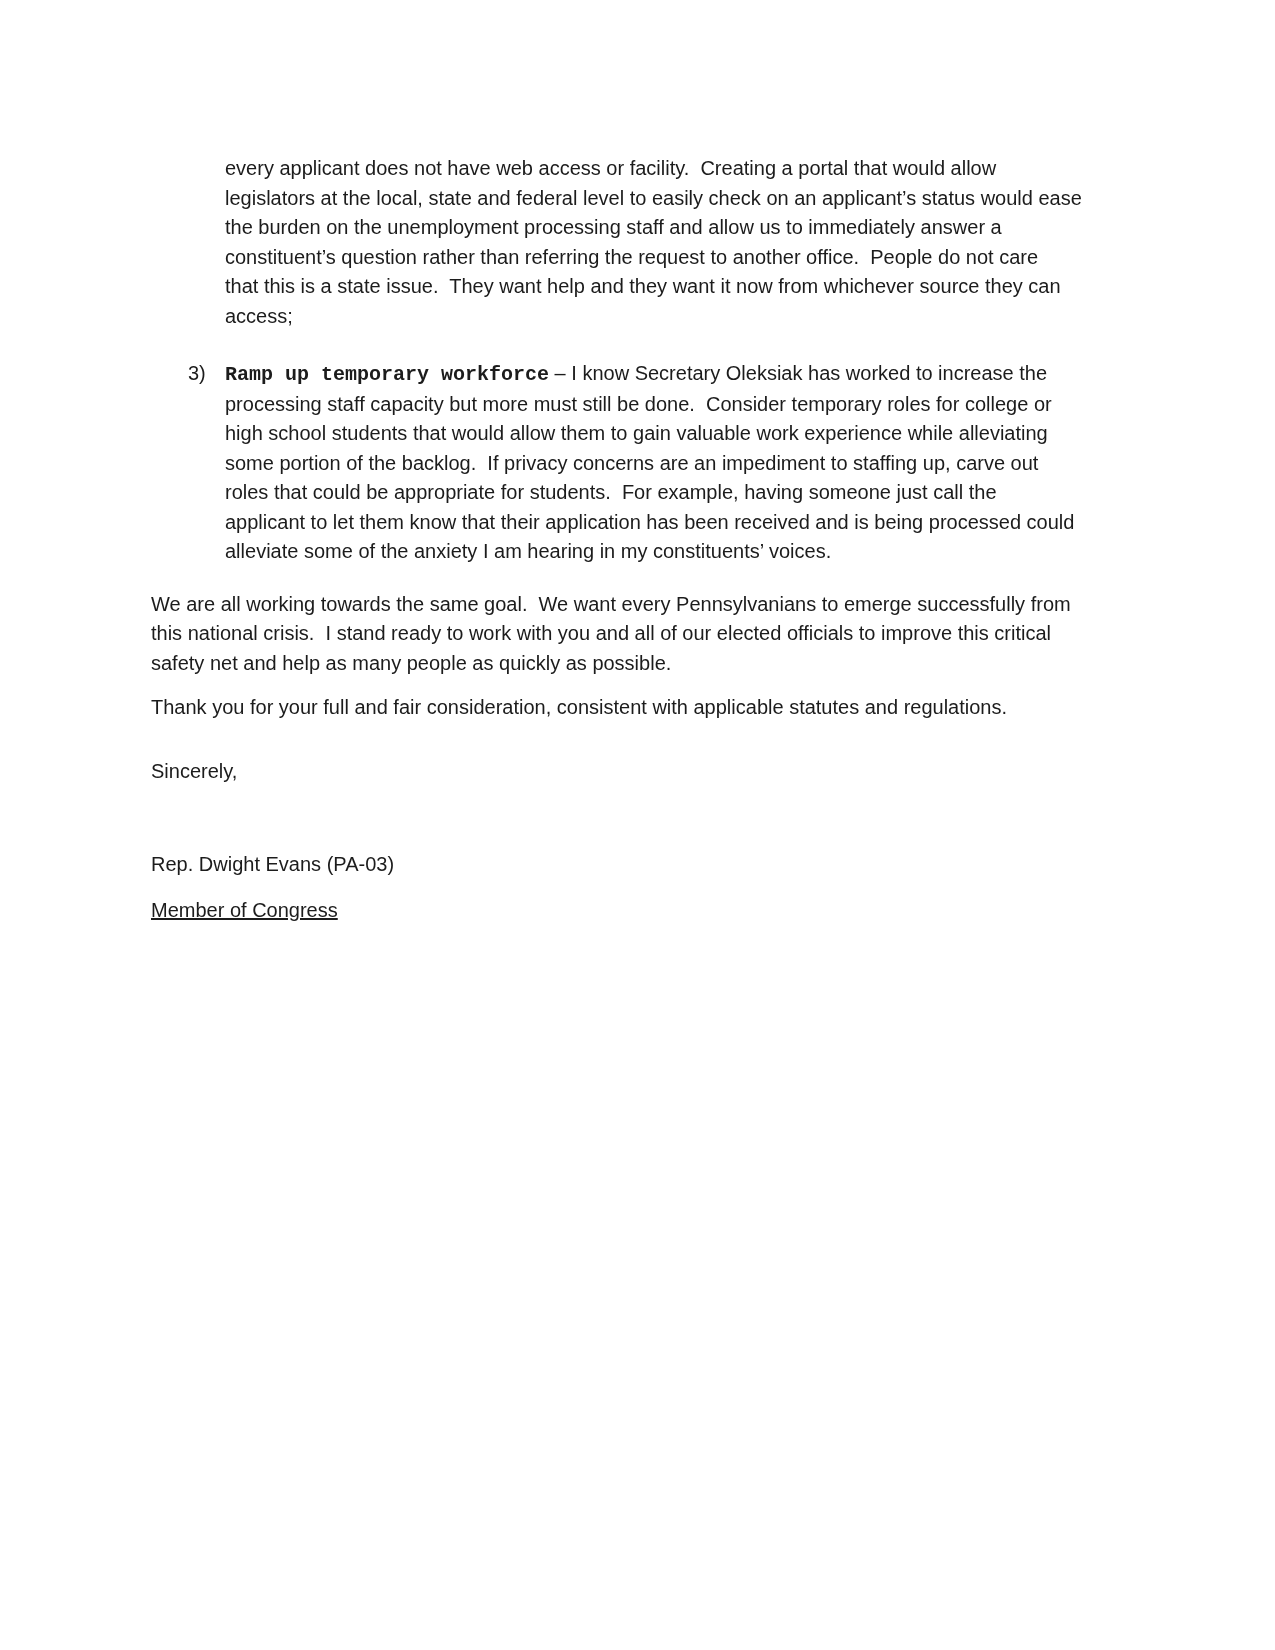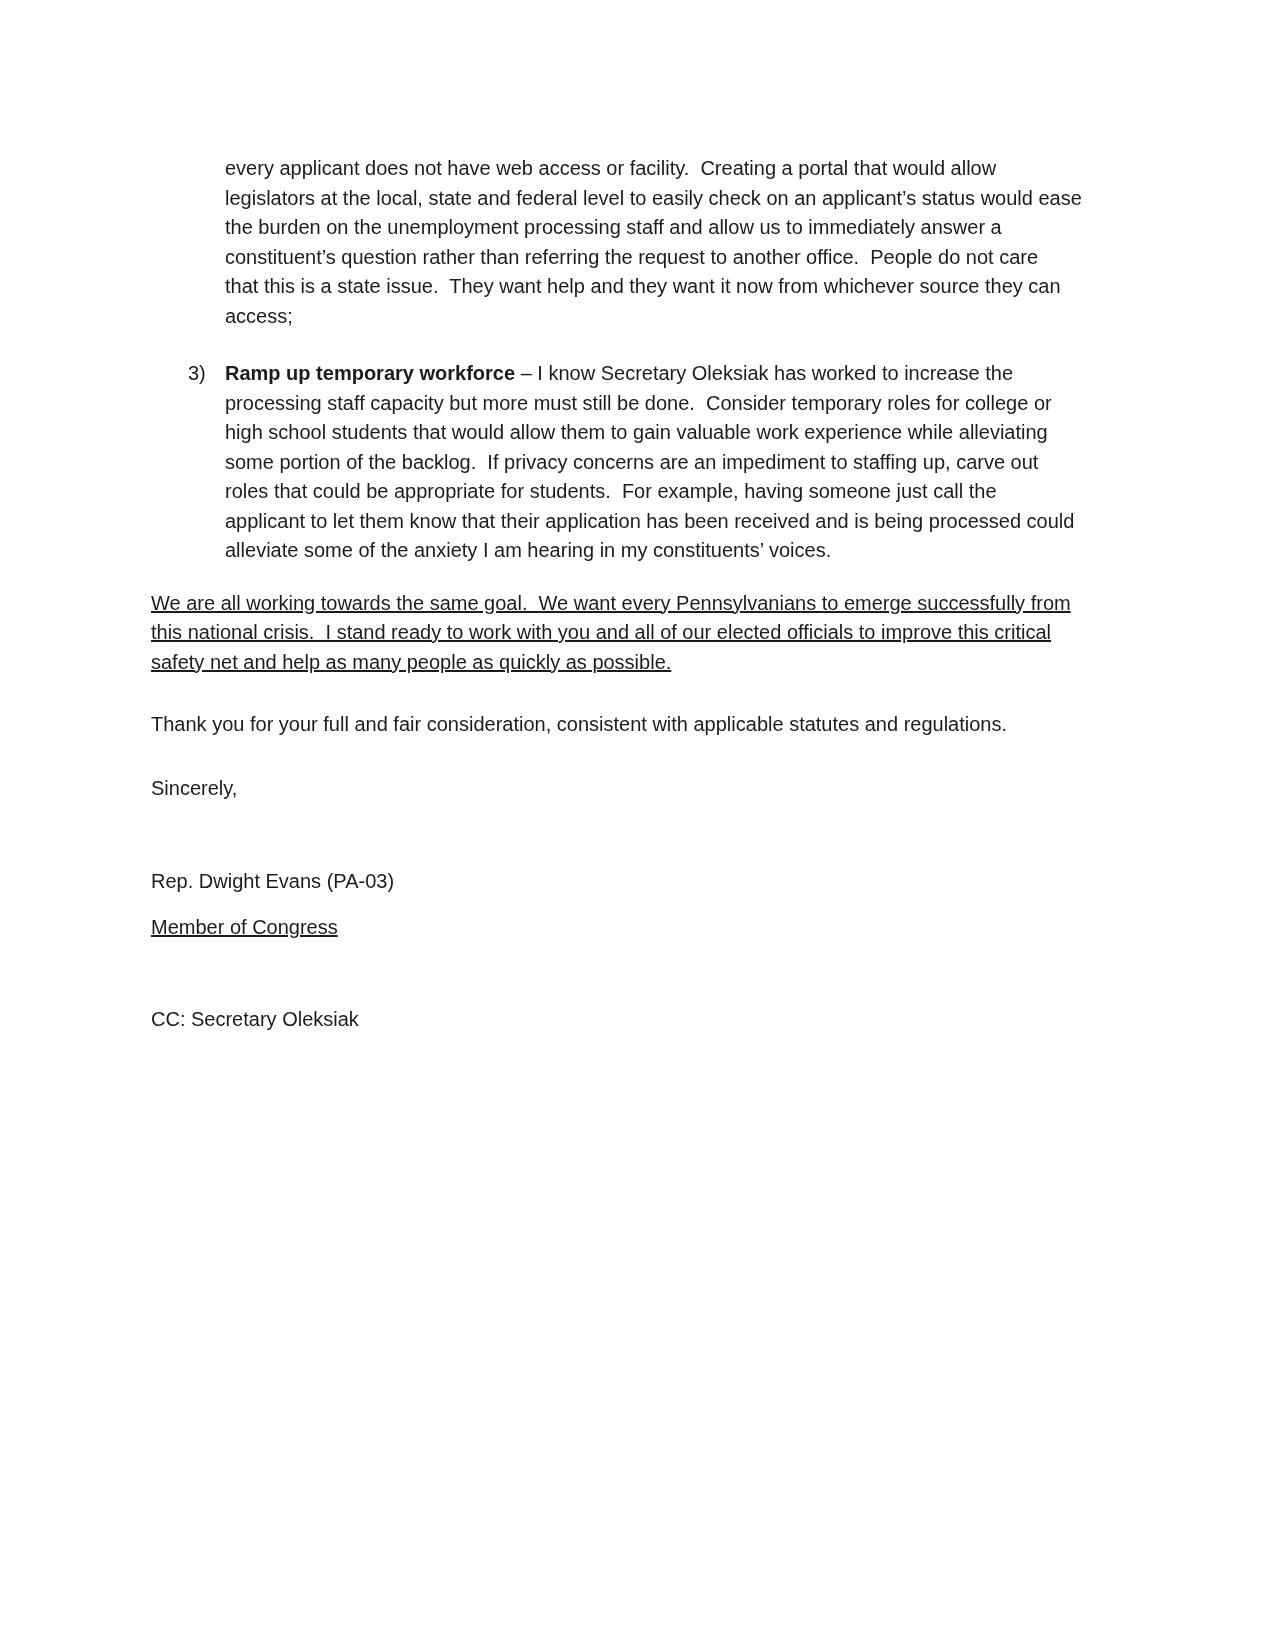--- a/index.html
+++ b/index.html
@@ -41,22 +41,23 @@
     flex: none;
     width: 37px;
     margin-left: 37px;
   }
   .list-body {
     flex: 1 1 auto;
     min-width: 0;
   }
   .list-body strong {
     font-weight: bold;
+    font-family: Liberation Mono, monospace;
   }
-  .mb-goal      { margin-bottom: 33px; text-decoration: underline; }
+  .mb-goal      { margin-bottom: 15px; }
   .mb-thanks    { margin-bottom: 34px; }
   .mb-sincerely { margin-bottom: 64px; }
   .mb-name      { margin-bottom: 16px; }
   .mb-title     { margin-bottom: 63px; text-decoration: underline; }
 </style>
 </head>
 <body>
 
 <div class="page">
 
@@ -83,15 +84,14 @@
 safety net and help as many people as quickly as possible.</p>
 
   <p class="pre mb-thanks">Thank you for your full and fair consideration, consistent with applicable statutes and regulations.</p>
 
   <p class="pre mb-sincerely">Sincerely,</p>
 
   <p class="pre mb-name">Rep. Dwight Evans (PA-03)</p>
 
   <p class="pre mb-title">Member of Congress</p>
 
-  <p class="pre">CC: Secretary Oleksiak</p>
 
 </div>
 
 </body></html>

